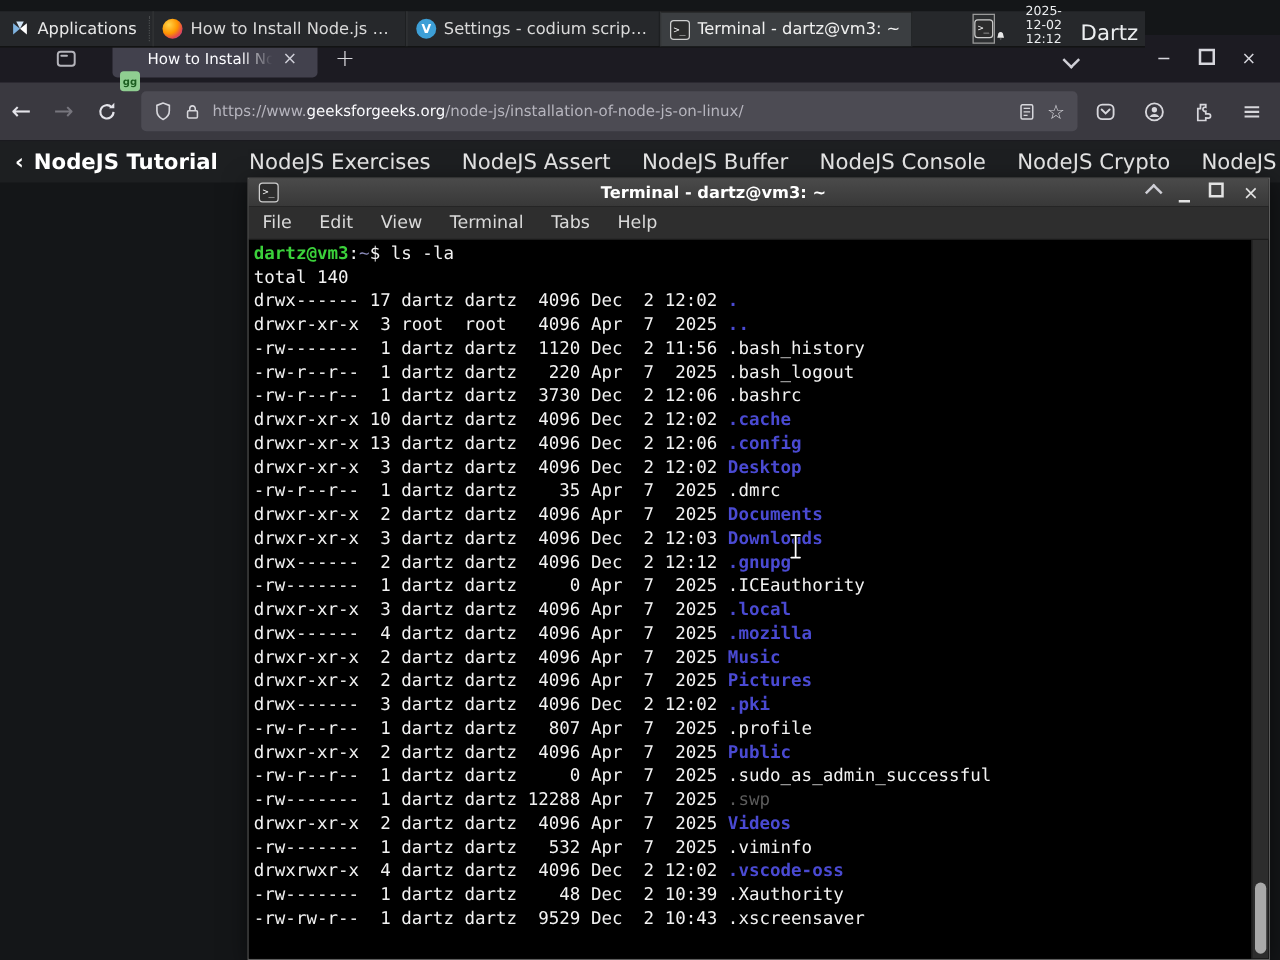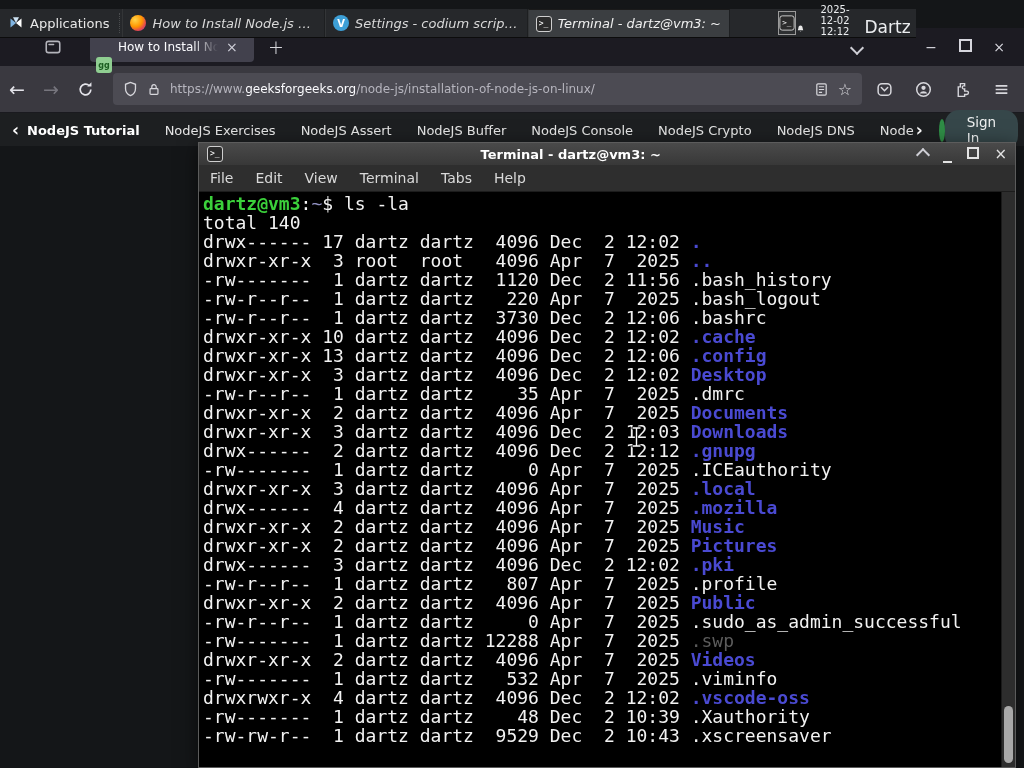--- a/index.html
+++ b/index.html
@@ -8,21 +8,21 @@
 
   
   .panel{position:absolute;left:0;top:9px;width:916px;height:28px;background:#26282b;
          border-bottom:1px solid #0c0c0c;display:flex;align-items:stretch;z-index:50;}
   .app-menu{display:flex;align-items:center;gap:6px;padding:0 8px;color:#e8e8e8;font-size:13px;}
   .panel-sep{width:6px;border-left:1px dotted #4a4c4e;margin:4px 2px;}
   .wbtns{display:flex;width:608px;}
   .wbtn{flex:1 1 0;display:flex;align-items:center;gap:6px;padding:0 7px;min-width:0;
         border-left:1px solid #333537;border-right:1px solid #1d1f21;color:#d9d9d9;font-size:13px;}
   .wbtn.active{background:#3b3e41;border-top:1px solid #1a1a1a;color:#f0f0f0;}
-  .wbtn .wtitle{white-space:nowrap;overflow:hidden;text-overflow:ellipsis;font-style:italic;}
+  .wbtn .wtitle{white-space:nowrap;overflow:hidden;text-overflow:ellipsis;}
   .ic16{width:16px;height:16px;flex:0 0 16px;border-radius:3px;position:relative;}
   .ic-firefox{border-radius:50%;background:radial-gradient(circle at 32% 30%,#ffd54a 0%,#ff9500 45%,#e34850 70%,#b14bd6 100%);}
   .ic-codium{border-radius:50%;background:#3d9fd6;color:#fff;font-size:10px;font-weight:bold;
              display:flex;align-items:center;justify-content:center;}
   .ic-term{background:#2c2c2c;border:1px solid #cfcfcf;box-sizing:border-box;color:#fff;
            font-family:"DejaVu Sans Mono",monospace;font-size:8px;line-height:13px;text-align:left;padding-left:2px;}
   .pager{margin-left:48px;align-self:center;width:40px;height:22px;border:1px solid #9a9a9a;
          background:#2e3032;display:flex;align-items:center;justify-content:center;}
   .pager .ic16{transform:scale(.95);}
   .spacer{flex:1;}
@@ -58,21 +58,21 @@
   .star{color:#d7d7dc;font-size:16px;}
   .tb-icons{display:flex;align-items:center;gap:22px;margin-right:14px;}
 
   .svgi{display:block;}
 
   
   .sitenav{height:34px;background:#1d1f21;display:flex;align-items:center;padding:0 12px;gap:0;
            border-bottom:1px solid #101112;}
   .sn-chev{color:#ffffff;font-size:17px;font-weight:bold;margin-right:8px;}
   .sn-items{display:flex;align-items:center;gap:25px;}
-  .sn-item{color:#e6e6e6;font-size:13px;white-space:nowrap;}
+  .sn-item{color:#e6e6e6;font-size:17px;white-space:nowrap;}
   .sn-item.first{font-weight:bold;color:#ffffff;}
   .sn-chev-r{color:#ffffff;font-size:17px;font-weight:bold;margin-left:2px;}
   .sn-search{width:17px;height:17px;border:3px solid #2f8d46;border-radius:50%;margin-left:16px;}
   .signin{margin-left:auto;margin-right:6px;background:#36474a;color:#eef0f0;font-size:13.5px;
           border-radius:14px;padding:4px 22px;}
   .pagebody{position:absolute;left:0;top:118px;right:0;bottom:0;background:#141618;}
 
   
   .term{position:absolute;left:198px;top:142px;width:818px;height:626px;z-index:40;
         border:1px solid #5c5c5c;box-sizing:border-box;box-shadow:0 4px 18px rgba(0,0,0,.55);
@@ -80,21 +80,21 @@
   .t-titlebar{height:22px;background:linear-gradient(#4a4a4a,#383838);display:flex;align-items:center;
               padding:0 8px;gap:8px;flex:0 0 22px;}
   .t-title{flex:1;text-align:center;color:#ffffff;font-weight:bold;font-size:13px;}
   .t-ctl{display:flex;gap:15px;align-items:center;color:#e3e3e3;font-size:13px;}
   .t-ctl .box{display:inline-block;width:8px;height:8px;border:2px solid #e3e3e3;}
   .t-ctl .mini{display:inline-block;width:9px;height:2px;background:#e3e3e3;margin-bottom:-4px;}
   .t-menubar{height:26px;background:#2e2e2e;display:flex;align-items:center;flex:0 0 26px;
              border-bottom:1px solid #1c1c1c;}
   .t-menu-item{color:#dadada;font-size:14px;padding:0 11px;}
   .t-body{flex:1;background:#000;position:relative;overflow:hidden;
-          font-family:"DejaVu Sans Mono",monospace;font-size:18px;line-height:19px;color:#f2f2f2;
+          font-family:"DejaVu Sans Mono",monospace;font-size:14px;line-height:19px;color:#f2f2f2;
           padding:2px 16px 0 4px;}
   .tline{white-space:pre;}
   .t-green{color:#3bd13b;font-weight:bold;}
   .t-slate{color:#8e8ebe;}
   .t-dir{color:#4a4ad2;font-weight:bold;}
   .t-dim{color:#5c5c5c;}
   .t-scroll{position:absolute;right:0;top:0;bottom:0;width:13px;background:#2d2d2d;border-left:1px solid #1a1a1a;}
   .t-thumb{position:absolute;left:2px;right:2px;bottom:4px;height:57px;background:#a9a9a9;border-radius:5px;}
 
   

